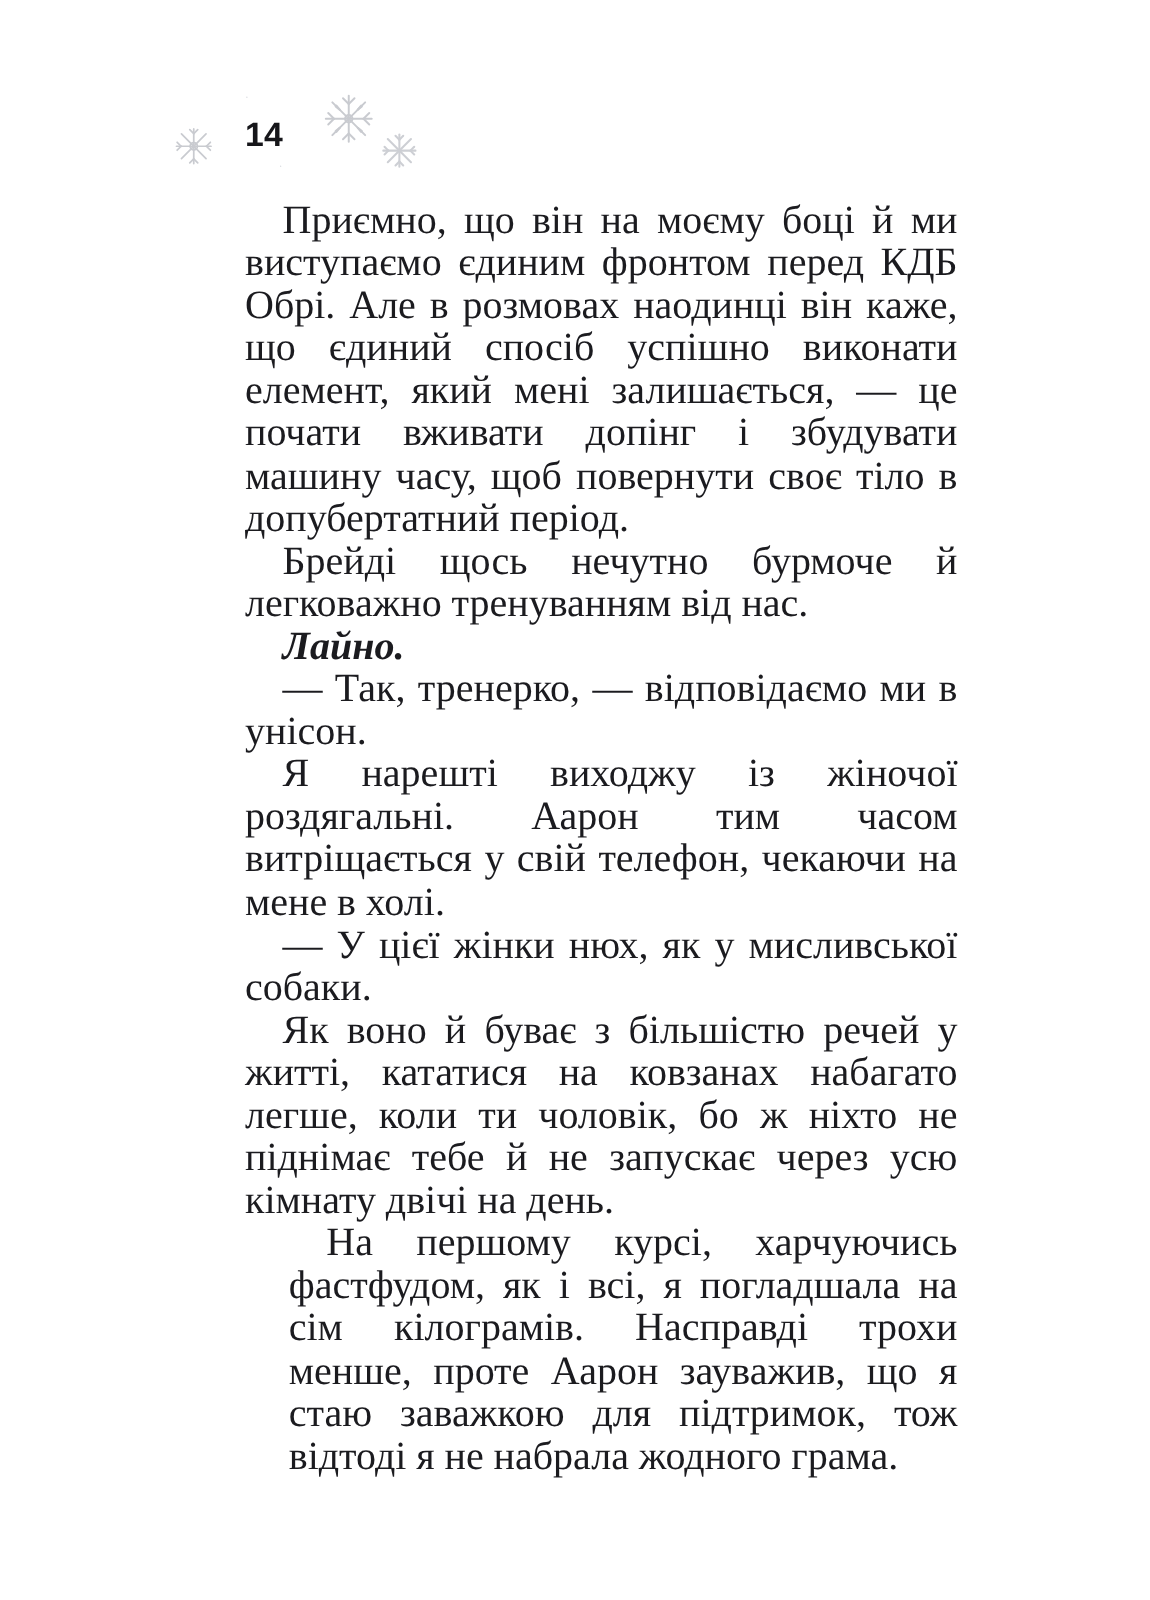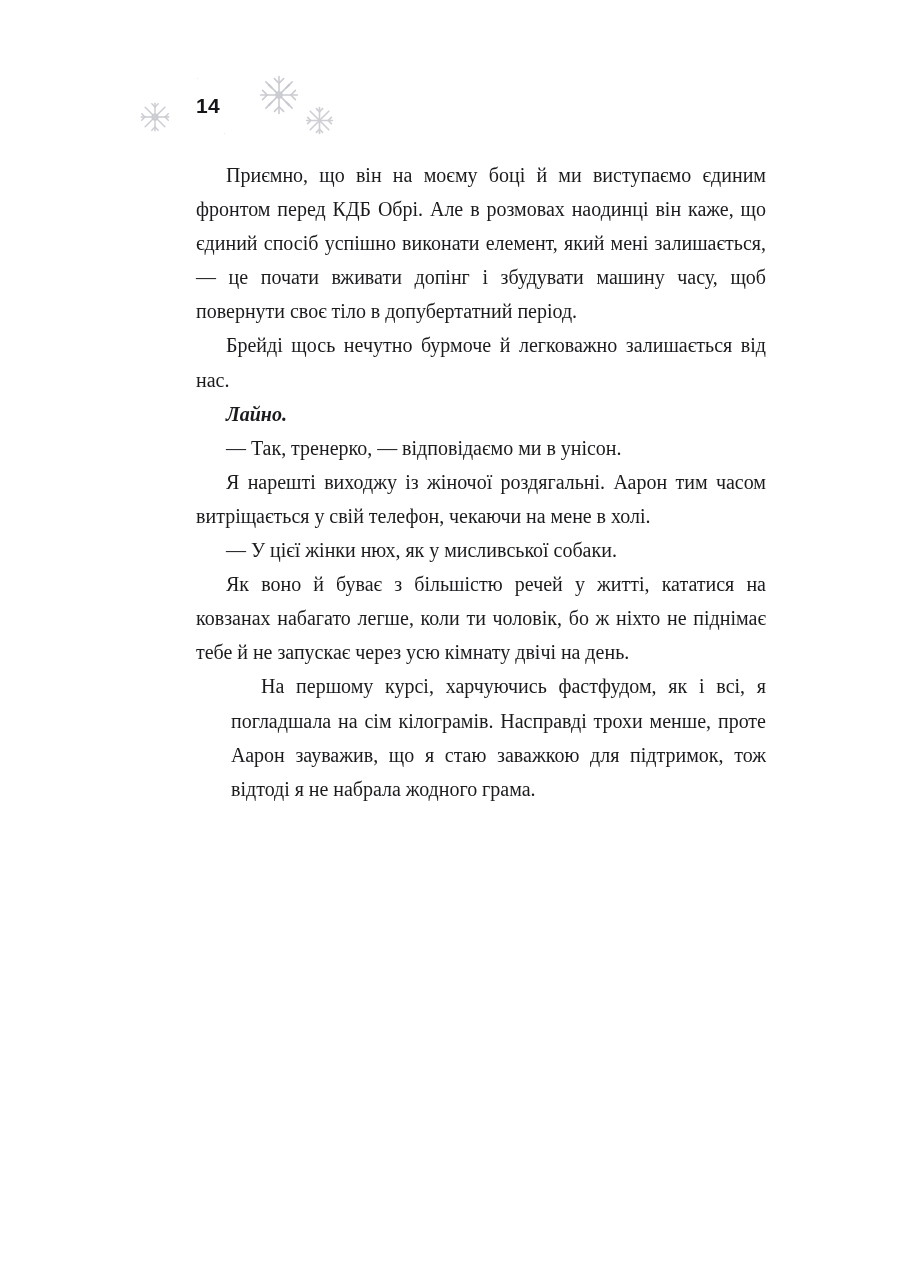--- a/index.html
+++ b/index.html
@@ -22,21 +22,21 @@
     left: 0;
     top: 0;
     width: 920px;
     height: 160px;
   }
   .folio {
     position: absolute;
     left: 196px;
     top: 95px;
     font-family: "Liberation Sans", "DejaVu Sans", sans-serif;
-    font-size: 21px;
+    font-size: 27px;
     font-weight: 700;
     color: #16161a;
     letter-spacing: 0.2px;
     line-height: 1;
   }
 
   
   .flake {
     position: absolute;
     color: #c9cbd0;
@@ -60,21 +60,21 @@
   
   .textblock {
     position: absolute;
     left: 196px;
     top: 158px;
     width: 570px;
   }
   p.para {
     margin: 0;
     padding: 0;
-    font-size: 20px;
+    font-size: 32px;
     line-height: 34.1px;
     color: #1b1b1f;
     text-align: justify;
     text-indent: 30px;
     hyphens: manual;
     -webkit-hyphens: manual;
     word-spacing: -0.1px;
   }
   p.para.italic {
     font-style: italic;
@@ -160,21 +160,21 @@
     </span>
 
     <span class="dot dot-a">·</span>
     <span class="dot dot-b">·</span>
 
     <div class="folio">14</div>
   </div>
 
   <div class="textblock">
     <p class="para">Приємно, що він на моєму боці й ми виступаємо єдиним фронтом перед КДБ Обрі. Але в розмовах наодинці він каже, що єдиний спосіб успішно виконати елемент, який мені залишається, — це почати вживати допінг і збудувати машину часу, щоб повернути своє тіло в допубертатний період.</p>
-    <p class="para">Брейді щось нечутно бурмоче й легковажно залишається від нас.</p>
+    <p class="para">Брейді щось нечутно бурмоче й легковажно тренуванням від нас.</p>
     <p class="para italic">Лайно.</p>
     <p class="para">— Так, тренерко, — відповідаємо ми в унісон.</p>
     <p class="para">Я нарешті виходжу із жіночої роздягальні. Аарон тим часом витріщається у свій телефон, чекаючи на мене в холі.</p>
     <p class="para">— У цієї жінки нюх, як у мисливської собаки.</p>
     <p class="para">Як воно й буває з більшістю речей у житті, кататися на ковзанах набагато легше, коли ти чоловік, бо ж ніхто не піднімає тебе й не запускає через усю кімнату двічі на день.</p>
     <p class="para">На першому курсі, харчуючись фастфудом, як і всі, я погладшала на сім кілограмів. Насправді трохи менше, проте Аарон зауважив, що я стаю заважкою для підтримок, тож відтоді я не набрала жодного грама.</p>
   </div>
 
 </div>
 

